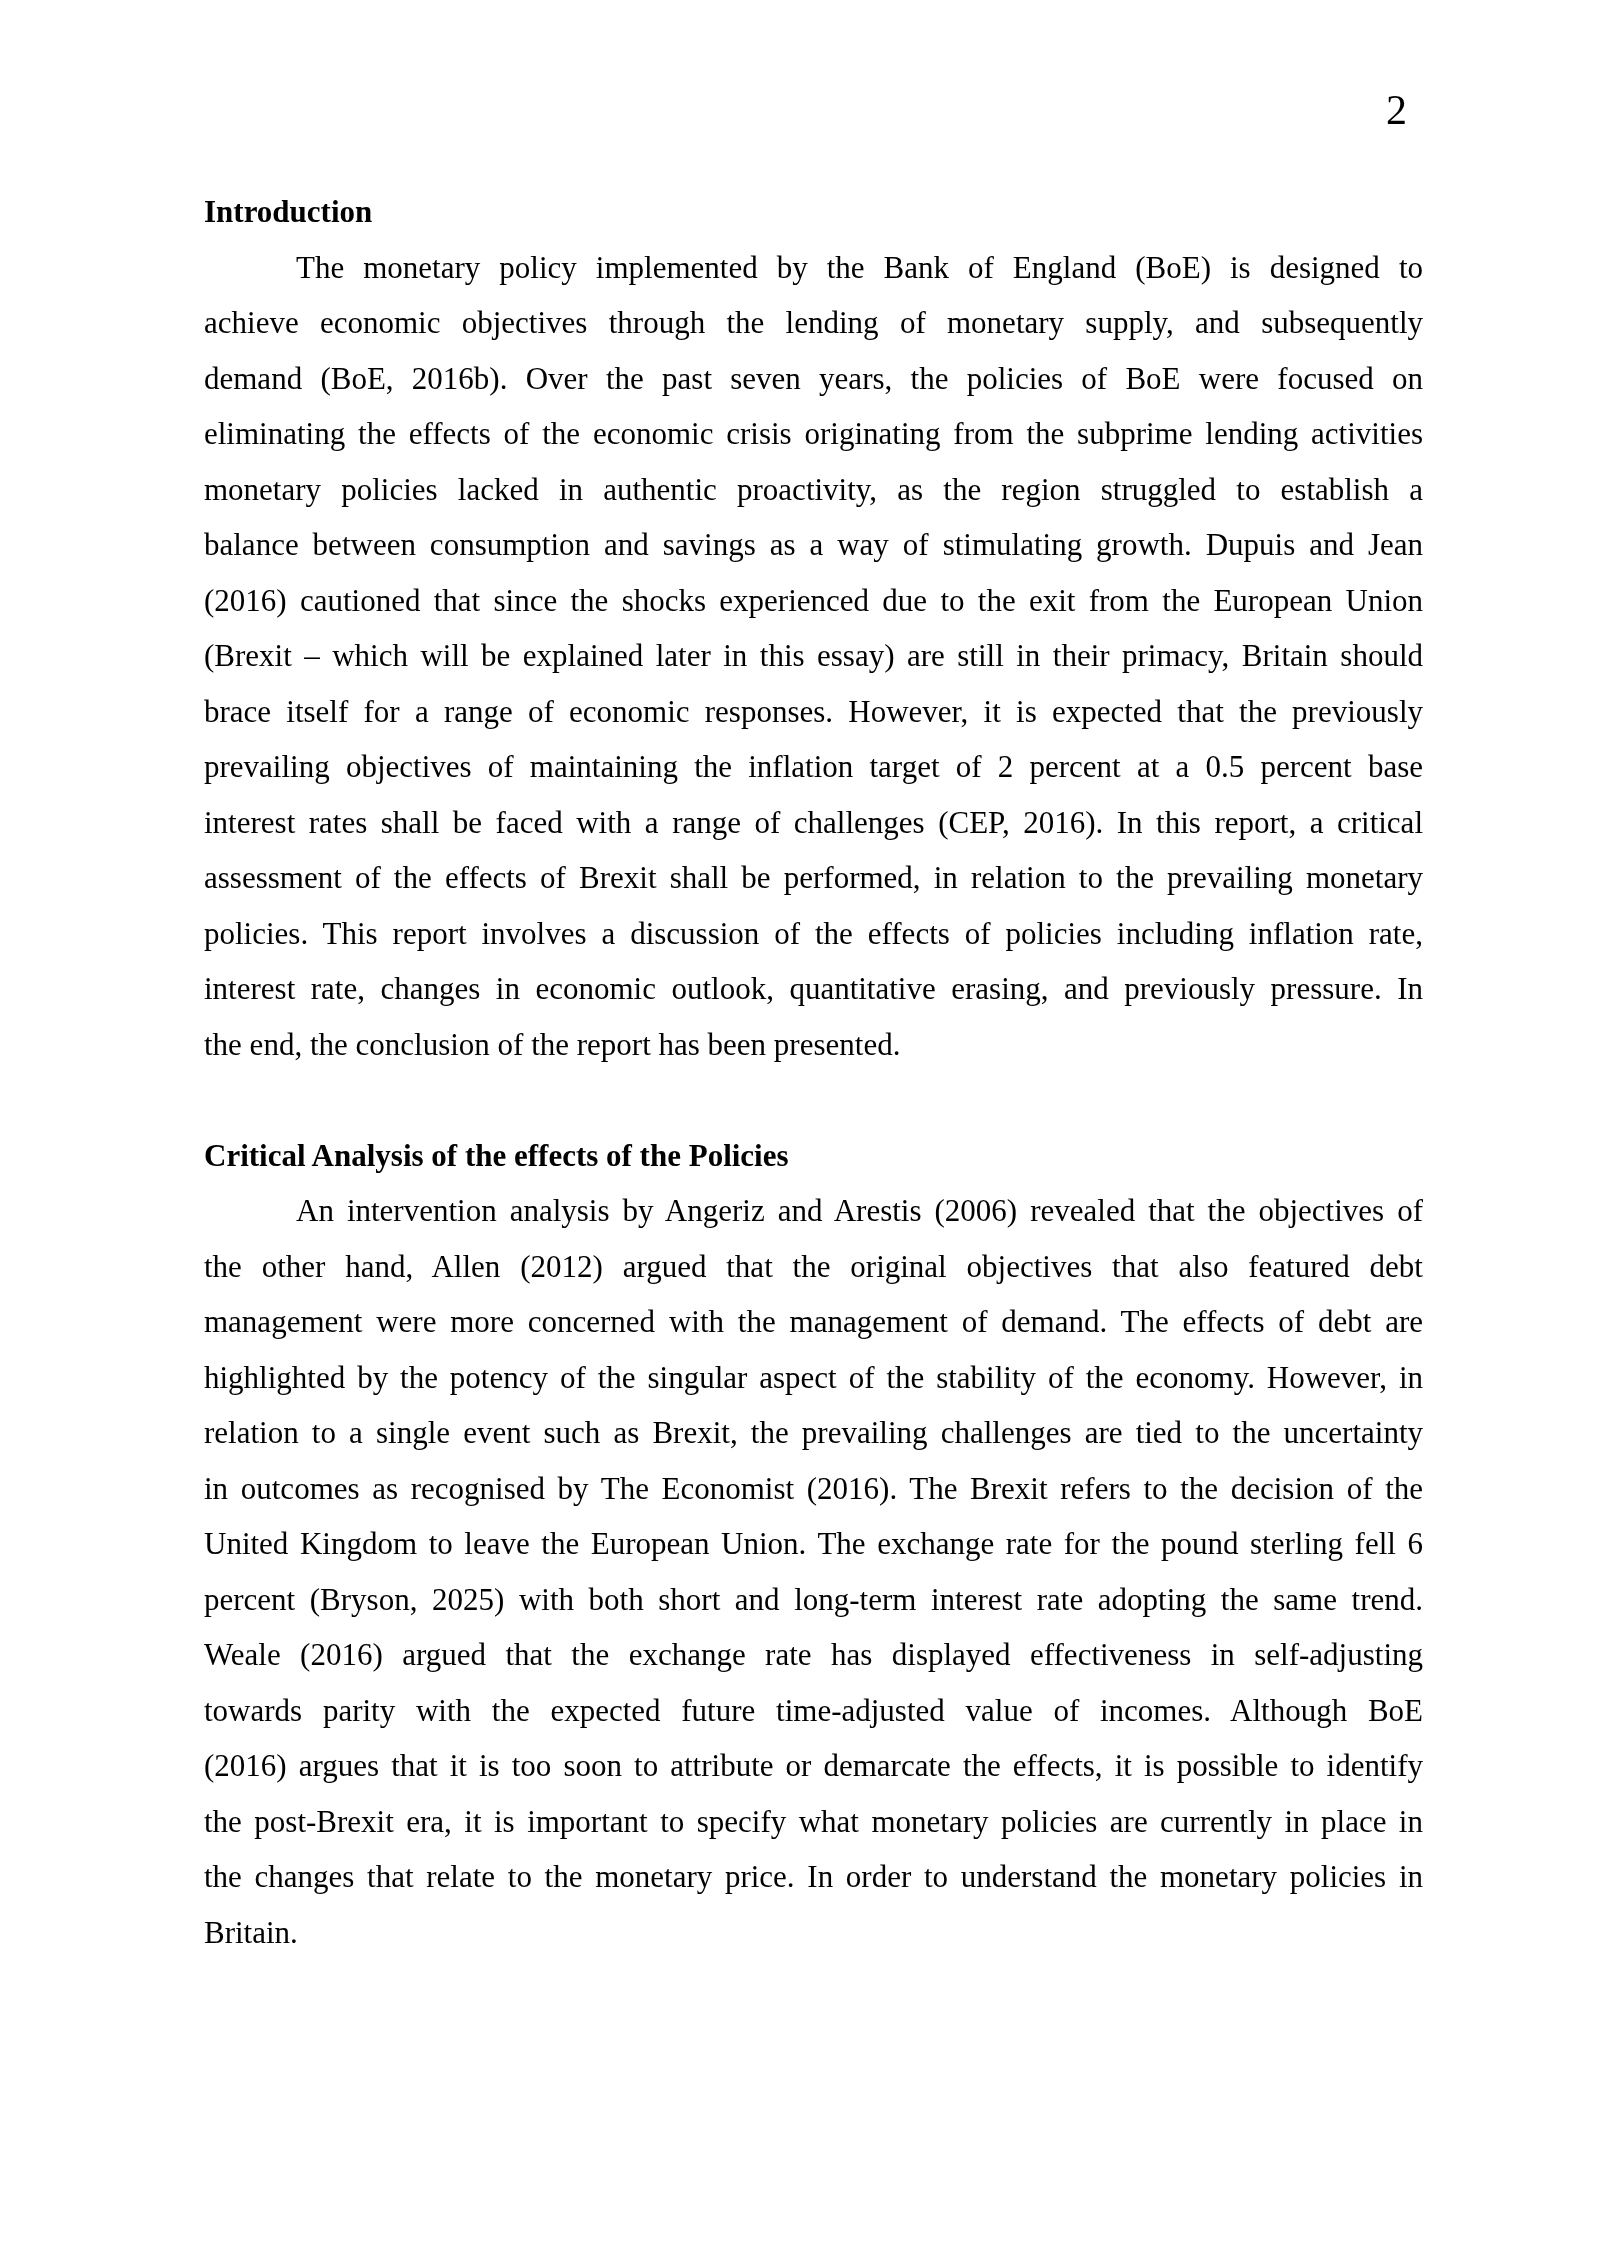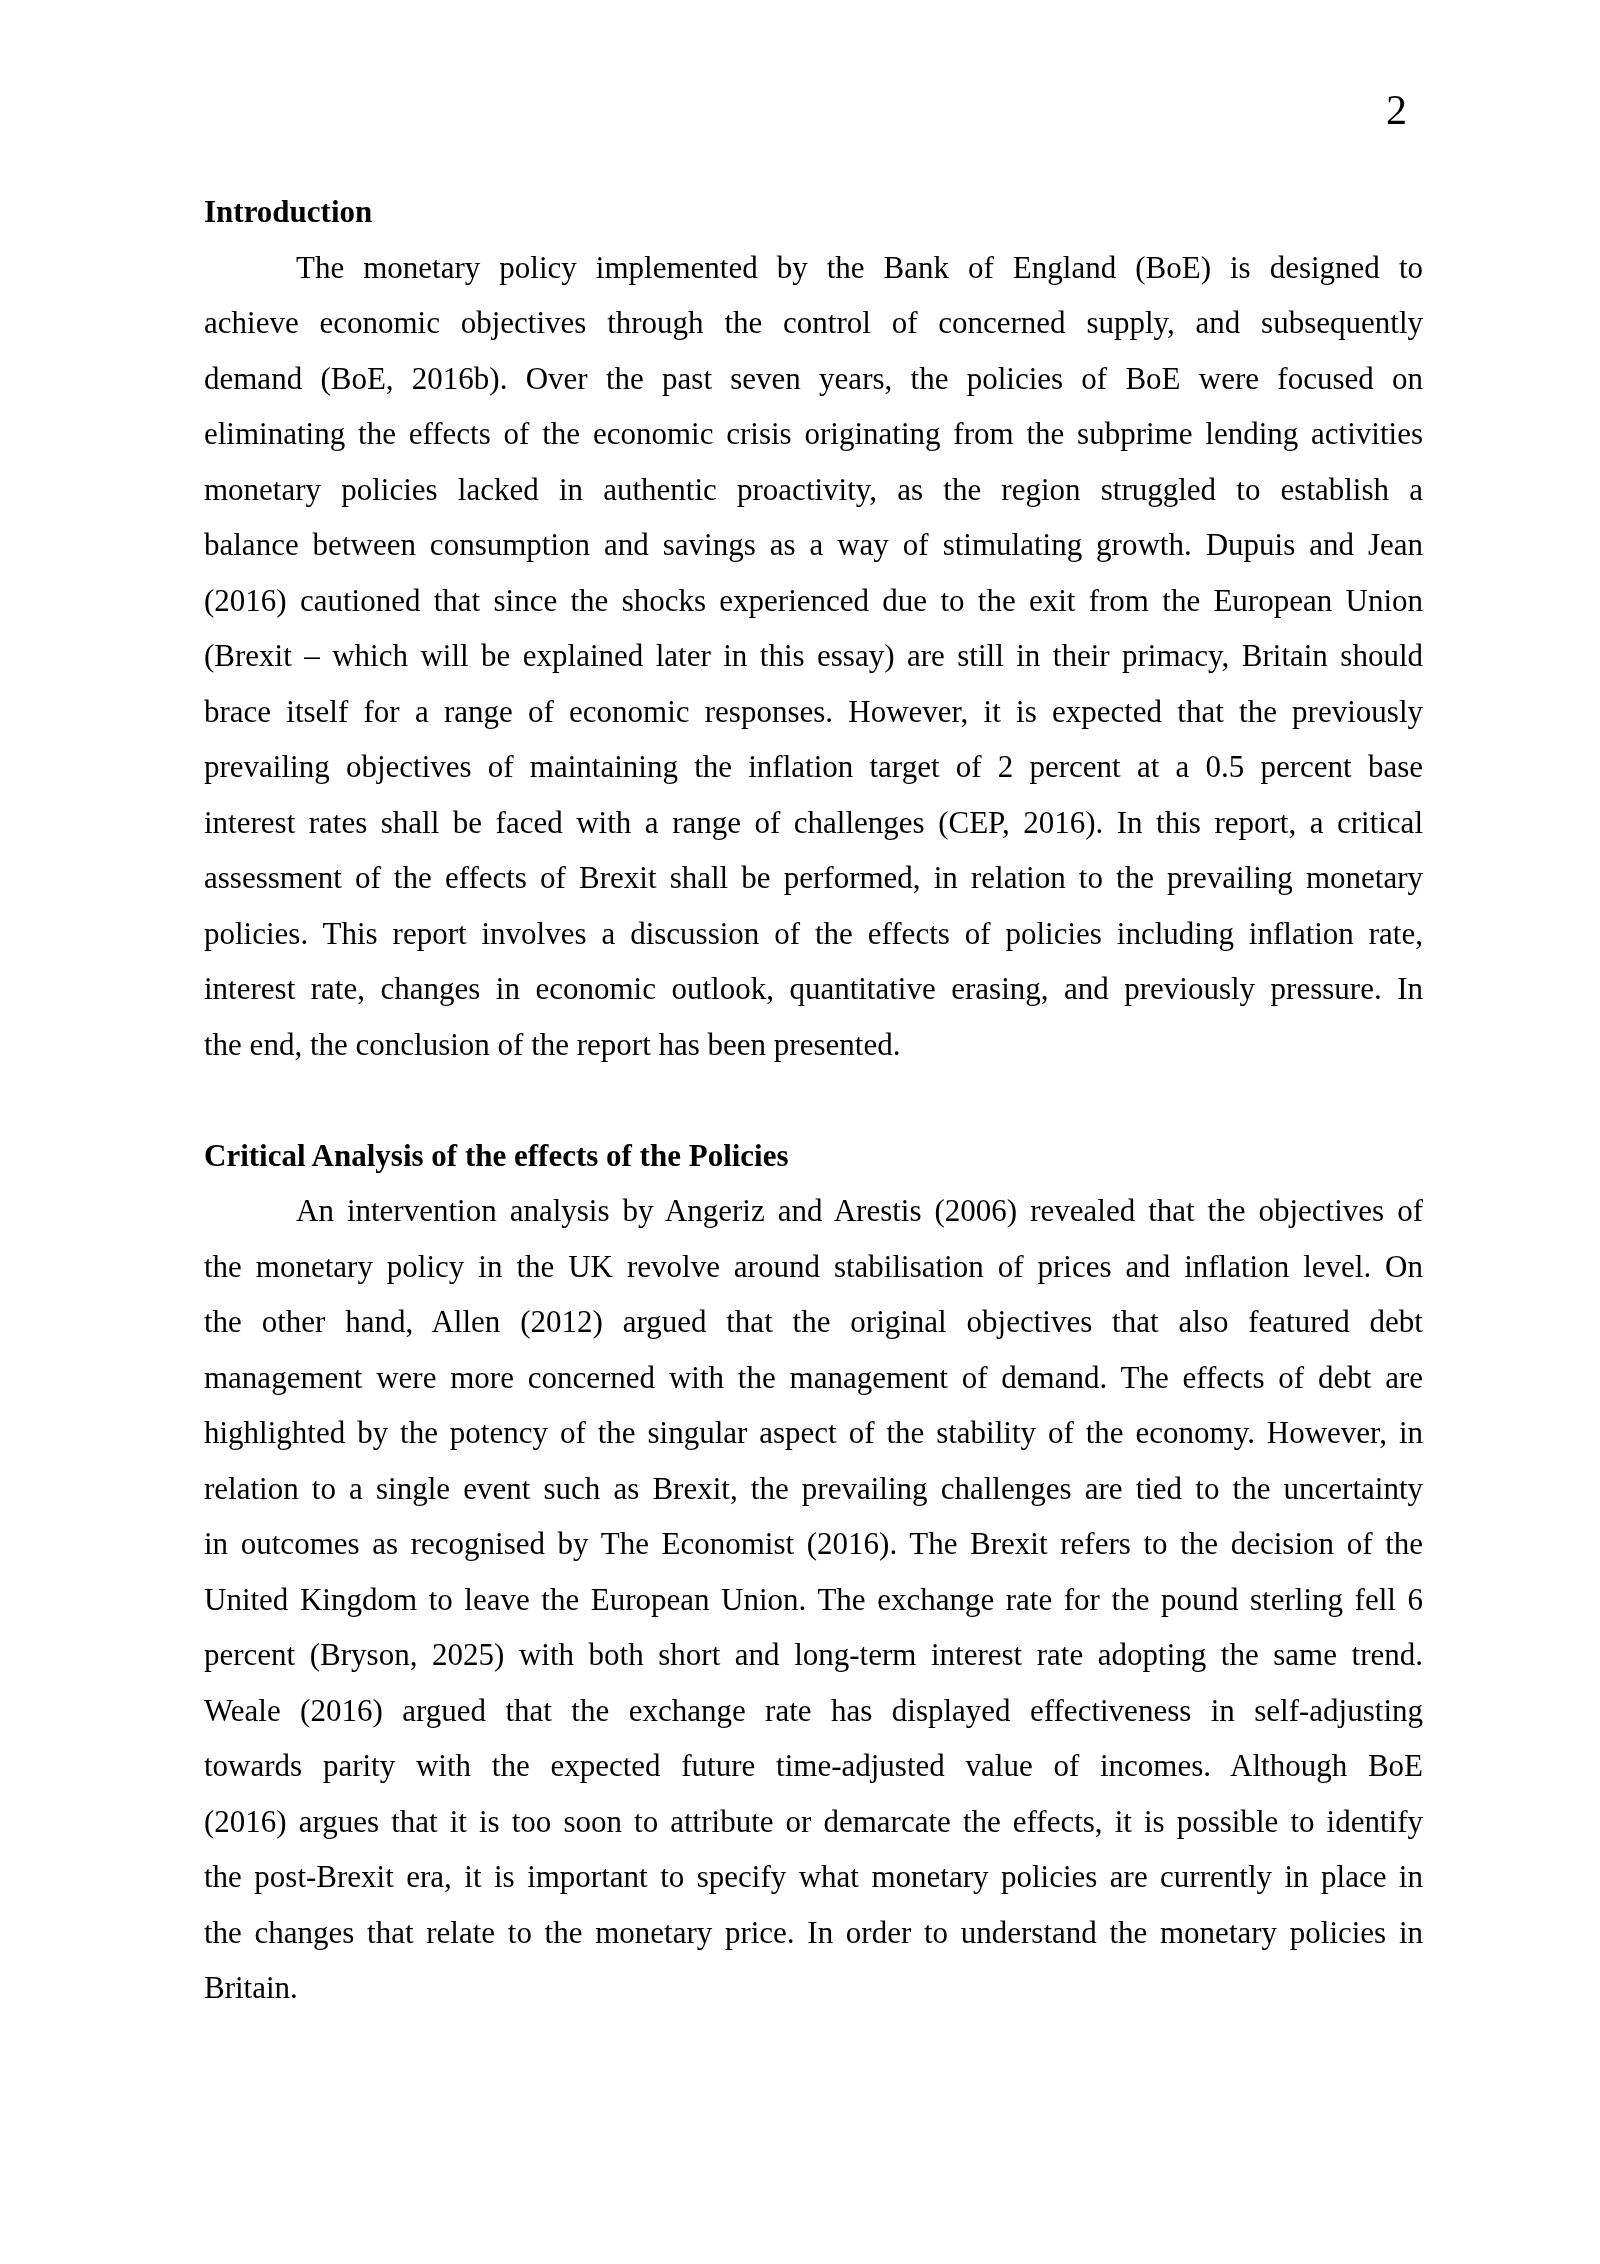--- a/index.html
+++ b/index.html
@@ -51,42 +51,41 @@
 <div class="page">
 
   <div class="page-number">2</div>
 
   <div class="text-block">
 
     <section class="doc-section">
       <div class="heading">Introduction</div>
       <div class="para">
         <div class="line">The monetary policy implemented by the Bank of England (BoE) is designed to</div>
-          <div class="line">achieve economic objectives through the control of concerned supply, and subsequently</div>
+          <div class="line">achieve economic objectives through the lending of monetary supply, and subsequently</div>
           <div class="line">demand (BoE, 2016b). Over the past seven years, the policies of BoE were focused on</div>
           <div class="line">eliminating the effects of the economic crisis originating from the subprime lending activities</div>
           <div class="line">monetary policies lacked in authentic proactivity, as the region struggled to establish a</div>
           <div class="line">balance between consumption and savings as a way of stimulating growth. Dupuis and Jean</div>
           <div class="line">(2016) cautioned that since the shocks experienced due to the exit from the European Union</div>
           <div class="line">(Brexit – which will be explained later in this essay) are still in their primacy, Britain should</div>
           <div class="line">brace itself for a range of economic responses. However, it is expected that the previously</div>
           <div class="line">prevailing objectives of maintaining the inflation target of 2 percent at a 0.5 percent base</div>
           <div class="line">interest rates shall be faced with a range of challenges (CEP, 2016). In this report, a critical</div>
           <div class="line">assessment of the effects of Brexit shall be performed, in relation to the prevailing monetary</div>
           <div class="line">policies. This report involves a discussion of the effects of policies including inflation rate,</div>
           <div class="line">interest rate, changes in economic outlook, quantitative erasing, and previously pressure. In</div>
           <div class="line">the end, the conclusion of the report has been presented.</div>
       </div>
     </section>
 
     <section class="doc-section gap">
       <div class="heading">Critical Analysis of the effects of the Policies</div>
       <div class="para">
         <div class="line">An intervention analysis by Angeriz and Arestis (2006) revealed that the objectives of</div>
-          <div class="line">the monetary policy in the UK revolve around stabilisation of prices and inflation level. On</div>
           <div class="line">the other hand, Allen (2012) argued that the original objectives that also featured debt</div>
           <div class="line">management were more concerned with the management of demand. The effects of debt are</div>
           <div class="line">highlighted by the potency of the singular aspect of the stability of the economy. However, in</div>
           <div class="line">relation to a single event such as Brexit, the prevailing challenges are tied to the uncertainty</div>
           <div class="line">in outcomes as recognised by The Economist (2016). The Brexit refers to the decision of the</div>
           <div class="line">United Kingdom to leave the European Union. The exchange rate for the pound sterling fell 6</div>
           <div class="line">percent (Bryson, 2025) with both short and long-term interest rate adopting the same trend.</div>
           <div class="line">Weale (2016) argued that the exchange rate has displayed effectiveness in self-adjusting</div>
           <div class="line">towards parity with the expected future time-adjusted value of incomes. Although BoE</div>
           <div class="line">(2016) argues that it is too soon to attribute or demarcate the effects, it is possible to identify</div>

